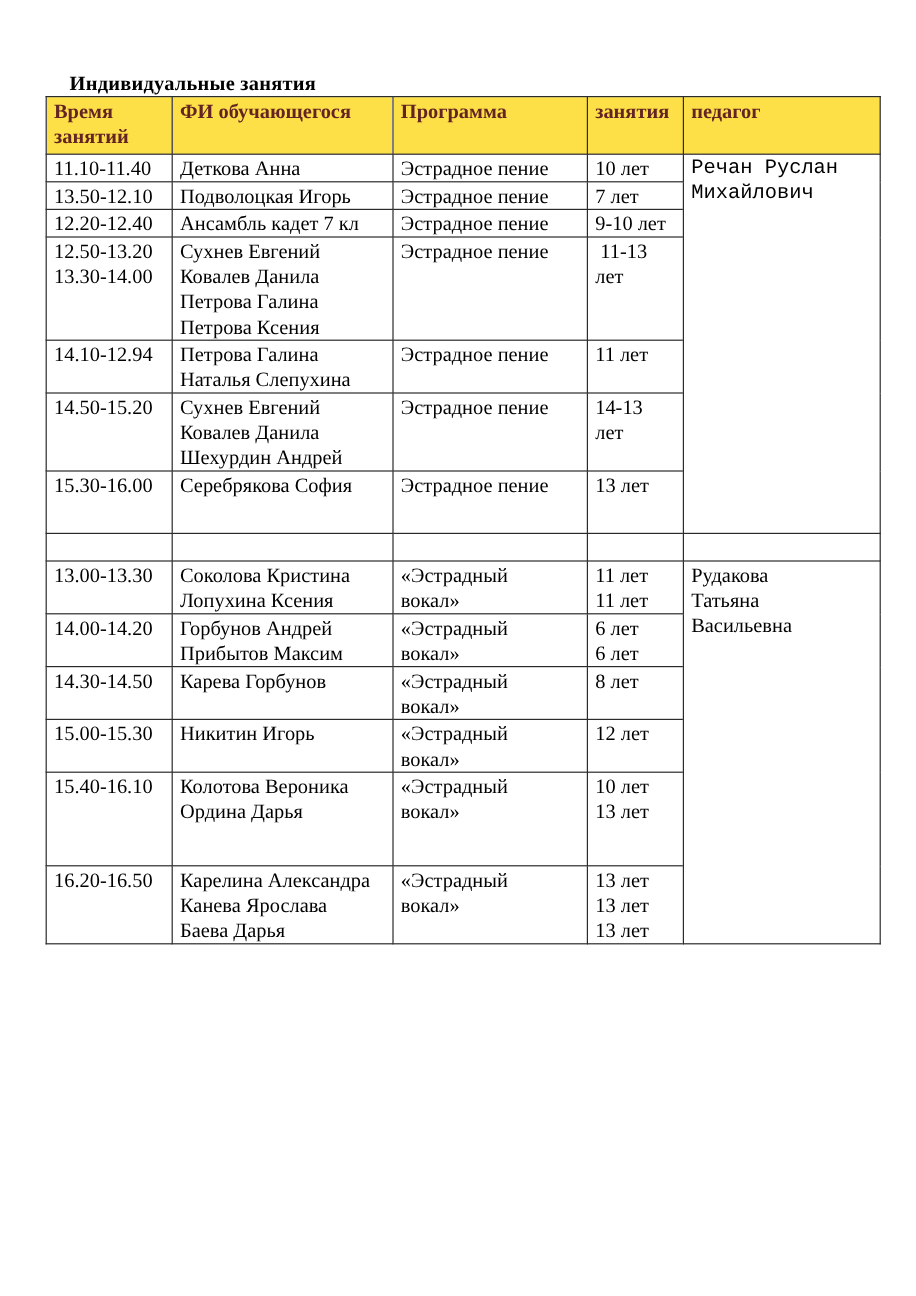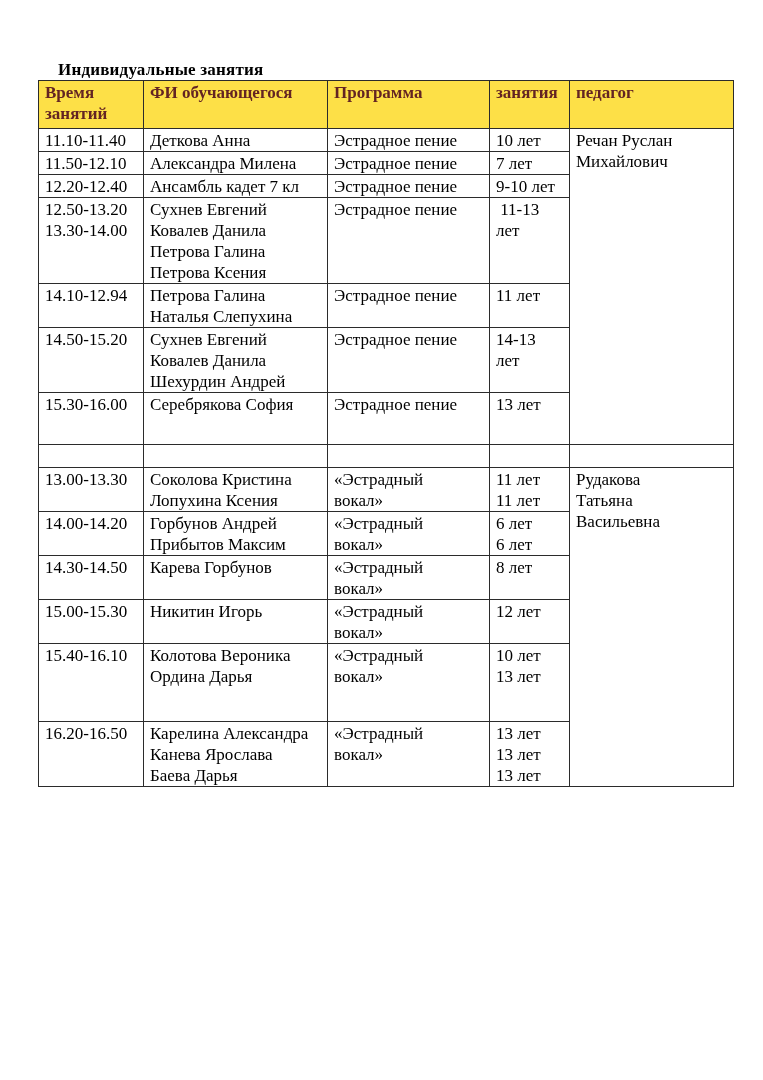--- a/index.html
+++ b/index.html
@@ -53,21 +53,21 @@
   }
   table.schedule th {
     background: #fde047;
     color: #632423;
     font-weight: bold;
     height: 46px;
   }
   td.teacher-cell {
     vertical-align: top;
   }
-  td.teacher-s1 { padding-top: 22px; }
+  td.teacher-s1 { padding-top: 22px; font-family: Liberation Mono, monospace; }
   td.teacher-s2 { padding-top: 84px; }
   tr.spacer-row td { height: 21px; }
 </style>
 </head>
 <body>
 
 <div class="page">
 
   <p class="doc-title">Индивидуальные занятия</p>
 
@@ -92,22 +92,22 @@
 
       <tr style="height:22px">
         <td>11.10-11.40</td>
         <td>Деткова Анна</td>
         <td>Эстрадное пение</td>
         <td>10 лет</td>
         <td class="teacher-cell teacher-s1" rowspan="7">Речан Руслан
 Михайлович</td>
       </tr>
       <tr style="height:21px">
-        <td>11.50-12.10</td>
-        <td>Александра Милена</td>
+        <td>13.50-12.10</td>
+        <td>Подволоцкая Игорь</td>
         <td>Эстрадное пение</td>
         <td>7 лет</td>
       </tr>
       <tr style="height:21px">
         <td>12.20-12.40</td>
         <td>Ансамбль кадет 7 кл</td>
         <td>Эстрадное пение</td>
         <td>9-10 лет</td>
       </tr>
       <tr style="height:81px">

